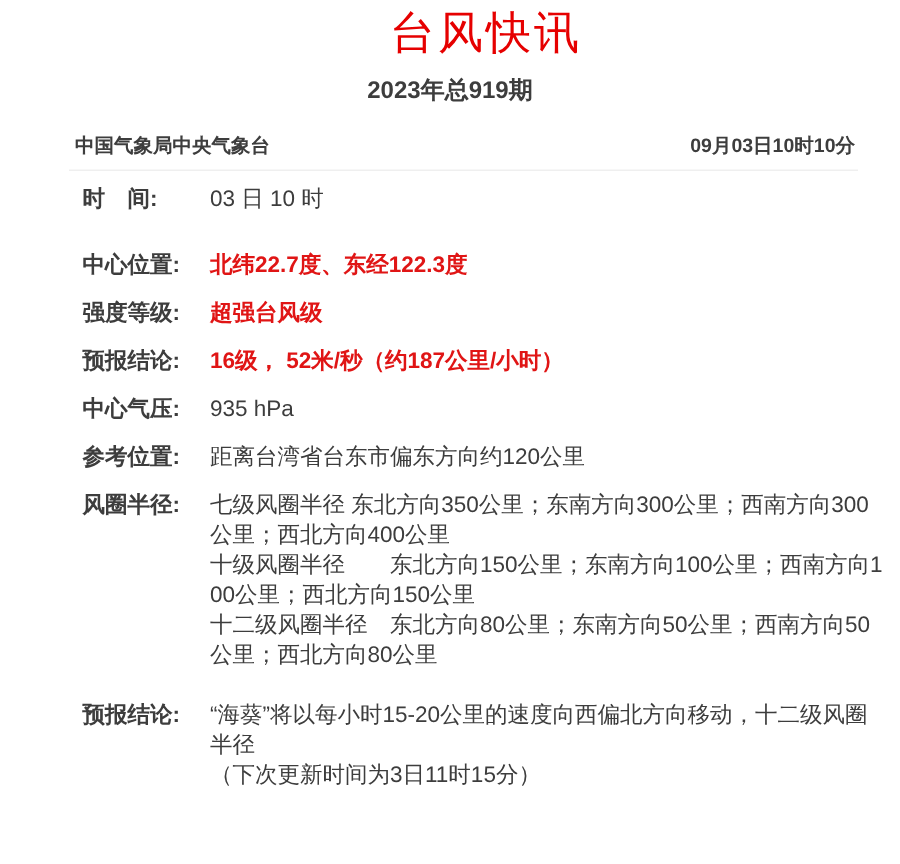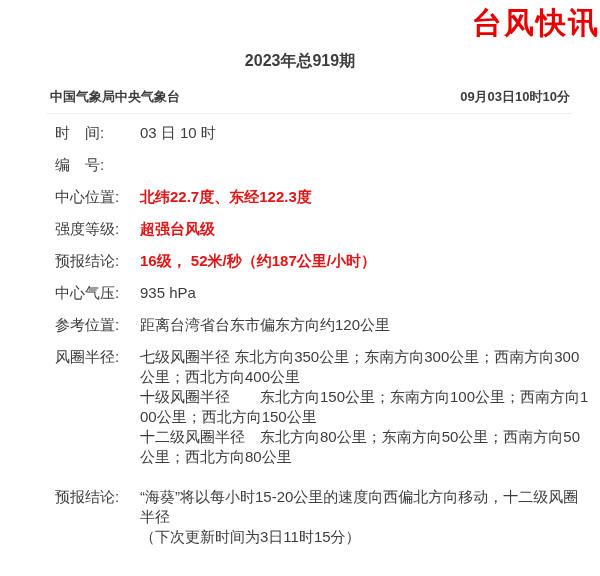--- a/index.html
+++ b/index.html
@@ -13,23 +13,23 @@
     width: 600px;
     height: 576px;
     overflow: hidden;
     background: #ffffff;
     font-family: "Liberation Sans", "DejaVu Sans", sans-serif;
     color: var(--text);
   }
   .page { width: 600px; height: 576px; }
   .page-title {
     margin-top: 5px;
-    text-align: right;
+    text-align: center;
     font-size: 30px;
-    font-weight: 700;
+    font-weight: 400;
     letter-spacing: 2px;
     color: var(--title-red);
     line-height: 36px;
     padding-left: 48px;
   }
   .issue {
     margin-top: 10px;
     text-align: center;
     font-size: 16px;
     font-weight: 700;
@@ -54,21 +54,21 @@
   .field-row {
     display: flex;
     align-items: flex-start;
     margin-bottom: 12px;
     font-size: 15px;
     line-height: 20px;
   }
   .field-row:last-child { margin-top: 20px; }
   .field-label {
     flex: 0 0 85px;
-    font-weight: 400;
+    font-weight: 700;
     white-space: nowrap;
   }
   .field-value {
     flex: 0 1 450px;
     max-width: 450px;
     word-break: break-all;
     overflow-wrap: anywhere;
   }
   .field-value.red {
     color: var(--value-red);
@@ -88,21 +88,20 @@
   </div>
   <div class="divider"></div>
   <div class="fields" id="fields">
   <div class="field-row">
     <div class="field-label">时　间:</div>
     <div class="field-value">03 日 10 时</div>
   </div>
 
 
   <div class="field-row">
-    <div class="field-label">编　号:</div>
   </div>
 
   <div class="field-row">
     <div class="field-label">中心位置:</div>
     <div class="field-value red">北纬22.7度、东经122.3度</div>
   </div>
 
   <div class="field-row">
     <div class="field-label">强度等级:</div>
     <div class="field-value red">超强台风级</div>

